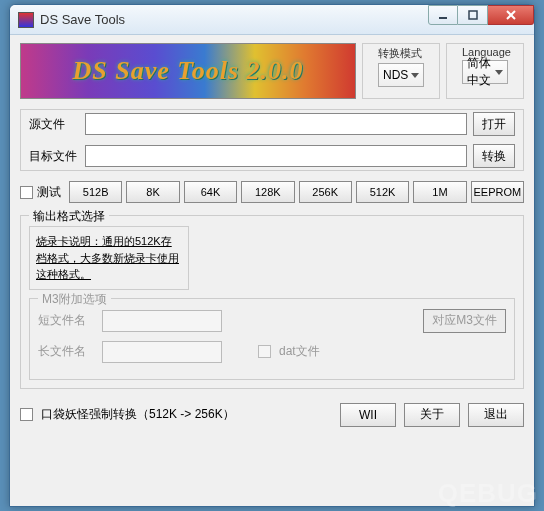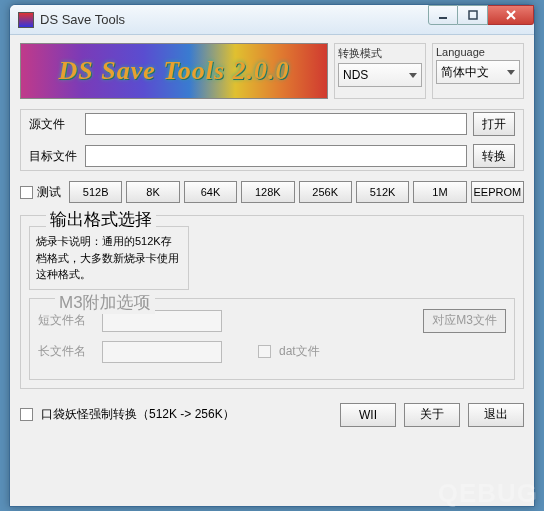--- a/index.html
+++ b/index.html
@@ -14,41 +14,41 @@
   .winbtn { width: 30px; height: 20px; border: 1px solid #8aa; border-left: none; background: linear-gradient(#f8fbfe, #dfeaf4); display: flex; align-items: center; justify-content: center; }
   .winbtn:first-child { border-left: 1px solid #8aa; border-radius: 0 0 0 3px; }
   .winbtn.close { width: 46px; background: linear-gradient(#e97a6f, #c93f35); border-color: #a33; border-radius: 0 0 3px 0; }
   .winbtn svg { width: 12px; height: 12px; }
   
   .client { padding: 8px 10px; background: #f0f0f0; height: calc(100% - 30px); }
   
   .toprow { display: flex; gap: 6px; align-items: stretch; height: 56px; }
   .banner { flex: 1; border: 1px solid #888; background: linear-gradient(90deg, #c03a8a 0%, #7a3bb8 20%, #5a4dd0 40%, #3a7bd0 55%, #e0c030 70%, #e07a30 85%, #d03a30 100%); display: flex; align-items: center; justify-content: center; }
   .banner-text { font-family: "Brush Script MT", cursive; font-size: 26px; color: #e8a030; font-style: italic; font-weight: bold; text-shadow: 0 0 4px #30b090, 1px 1px 0 #206050; letter-spacing: 1px; }
-  .topgroup { border: 1px solid #ccc; background: #f0f0f0; width: 92px; padding: 2px 3px 5px; }
+  .topgroup { border: 1px solid #ccc; background: #f0f0f0; width: 78px; padding: 2px 15px 5px; }
   .topgroup-label { font-size: 11px; color: #333; margin-bottom: 2px; }
   .combo { display: flex; align-items: center; height: 24px; border: 1px solid #aaa; background: linear-gradient(#fdfdfd, #eee); padding: 0 4px; justify-content: space-between; }
   .combo .arrow { width: 0; height: 0; border-left: 4px solid transparent; border-right: 4px solid transparent; border-top: 5px solid #555; }
   
   .panel { border: 1px solid #ccc; background: #f0f0f0; margin-top: 10px; padding: 2px 8px; }
   .filerow { display: flex; align-items: center; gap: 6px; margin-bottom: 8px; }
   .filerow:last-child { margin-bottom: 0; }
   .flabel { width: 50px; text-align: left; }
   .textinput { flex: 1; height: 22px; border: 1px solid #888; background: #fff; padding: 0 4px; }
   .btn { height: 24px; border: 1px solid #888; background: linear-gradient(#fdfdfd, #e4e4e4); padding: 0 8px; display: flex; align-items: center; justify-content: center; min-width: 40px; cursor: default; }
   
   .sizerow { display: flex; align-items: center; gap: 4px; margin-top: 10px; }
   .chk { width: 13px; height: 13px; border: 1px solid #888; background: #fff; display: inline-block; vertical-align: middle; }
   .sizebtn { flex: 1; height: 22px; border: 1px solid #888; background: linear-gradient(#fdfdfd, #e4e4e4); display: flex; align-items: center; justify-content: center; font-size: 11px; }
   
   .outputgroup { border: 1px solid #ccc; margin-top: 12px; padding: 10px 8px 8px; position: relative; }
-  .group-title { position: absolute; top: -8px; left: 25px; background: #f0f0f0; padding: 0 4px; font-size: 17px; }
+  .group-title { position: absolute; top: -8px; left: 8px; background: #f0f0f0; padding: 0 4px; font-size: 12px; }
   .outsplit { display: flex; gap: 10px; }
   .outleft { flex: 1; }
-  .outright { width: 160px; border: 1px solid #ccc; padding: 6px; font-size: 11px; line-height: 1.5; background: #f0f0f0; }
+  .outright { width: 160px; border: 1px solid #ccc; padding: 6px; font-size: 11px; line-height: 1.5; background: #f0f0f0; text-decoration: underline; }
   .outrow { display: flex; align-items: center; gap: 8px; margin-bottom: 10px; }
   .outlabel { width: 56px; }
   .outcombo { flex: 1; }
   
   .m3group { border: 1px solid #ccc; margin-top: 8px; padding: 10px 8px 16px; position: relative; }
   .m3group .group-title { color: #999; }
   .m3row { display: flex; align-items: center; gap: 8px; margin-bottom: 8px; }
   .m3row:last-child { margin-bottom: 0; }
   .m3label { width: 56px; color: #999; }
   .m3input { width: 120px; height: 22px; border: 1px solid #bbb; background: #f5f5f5; }

